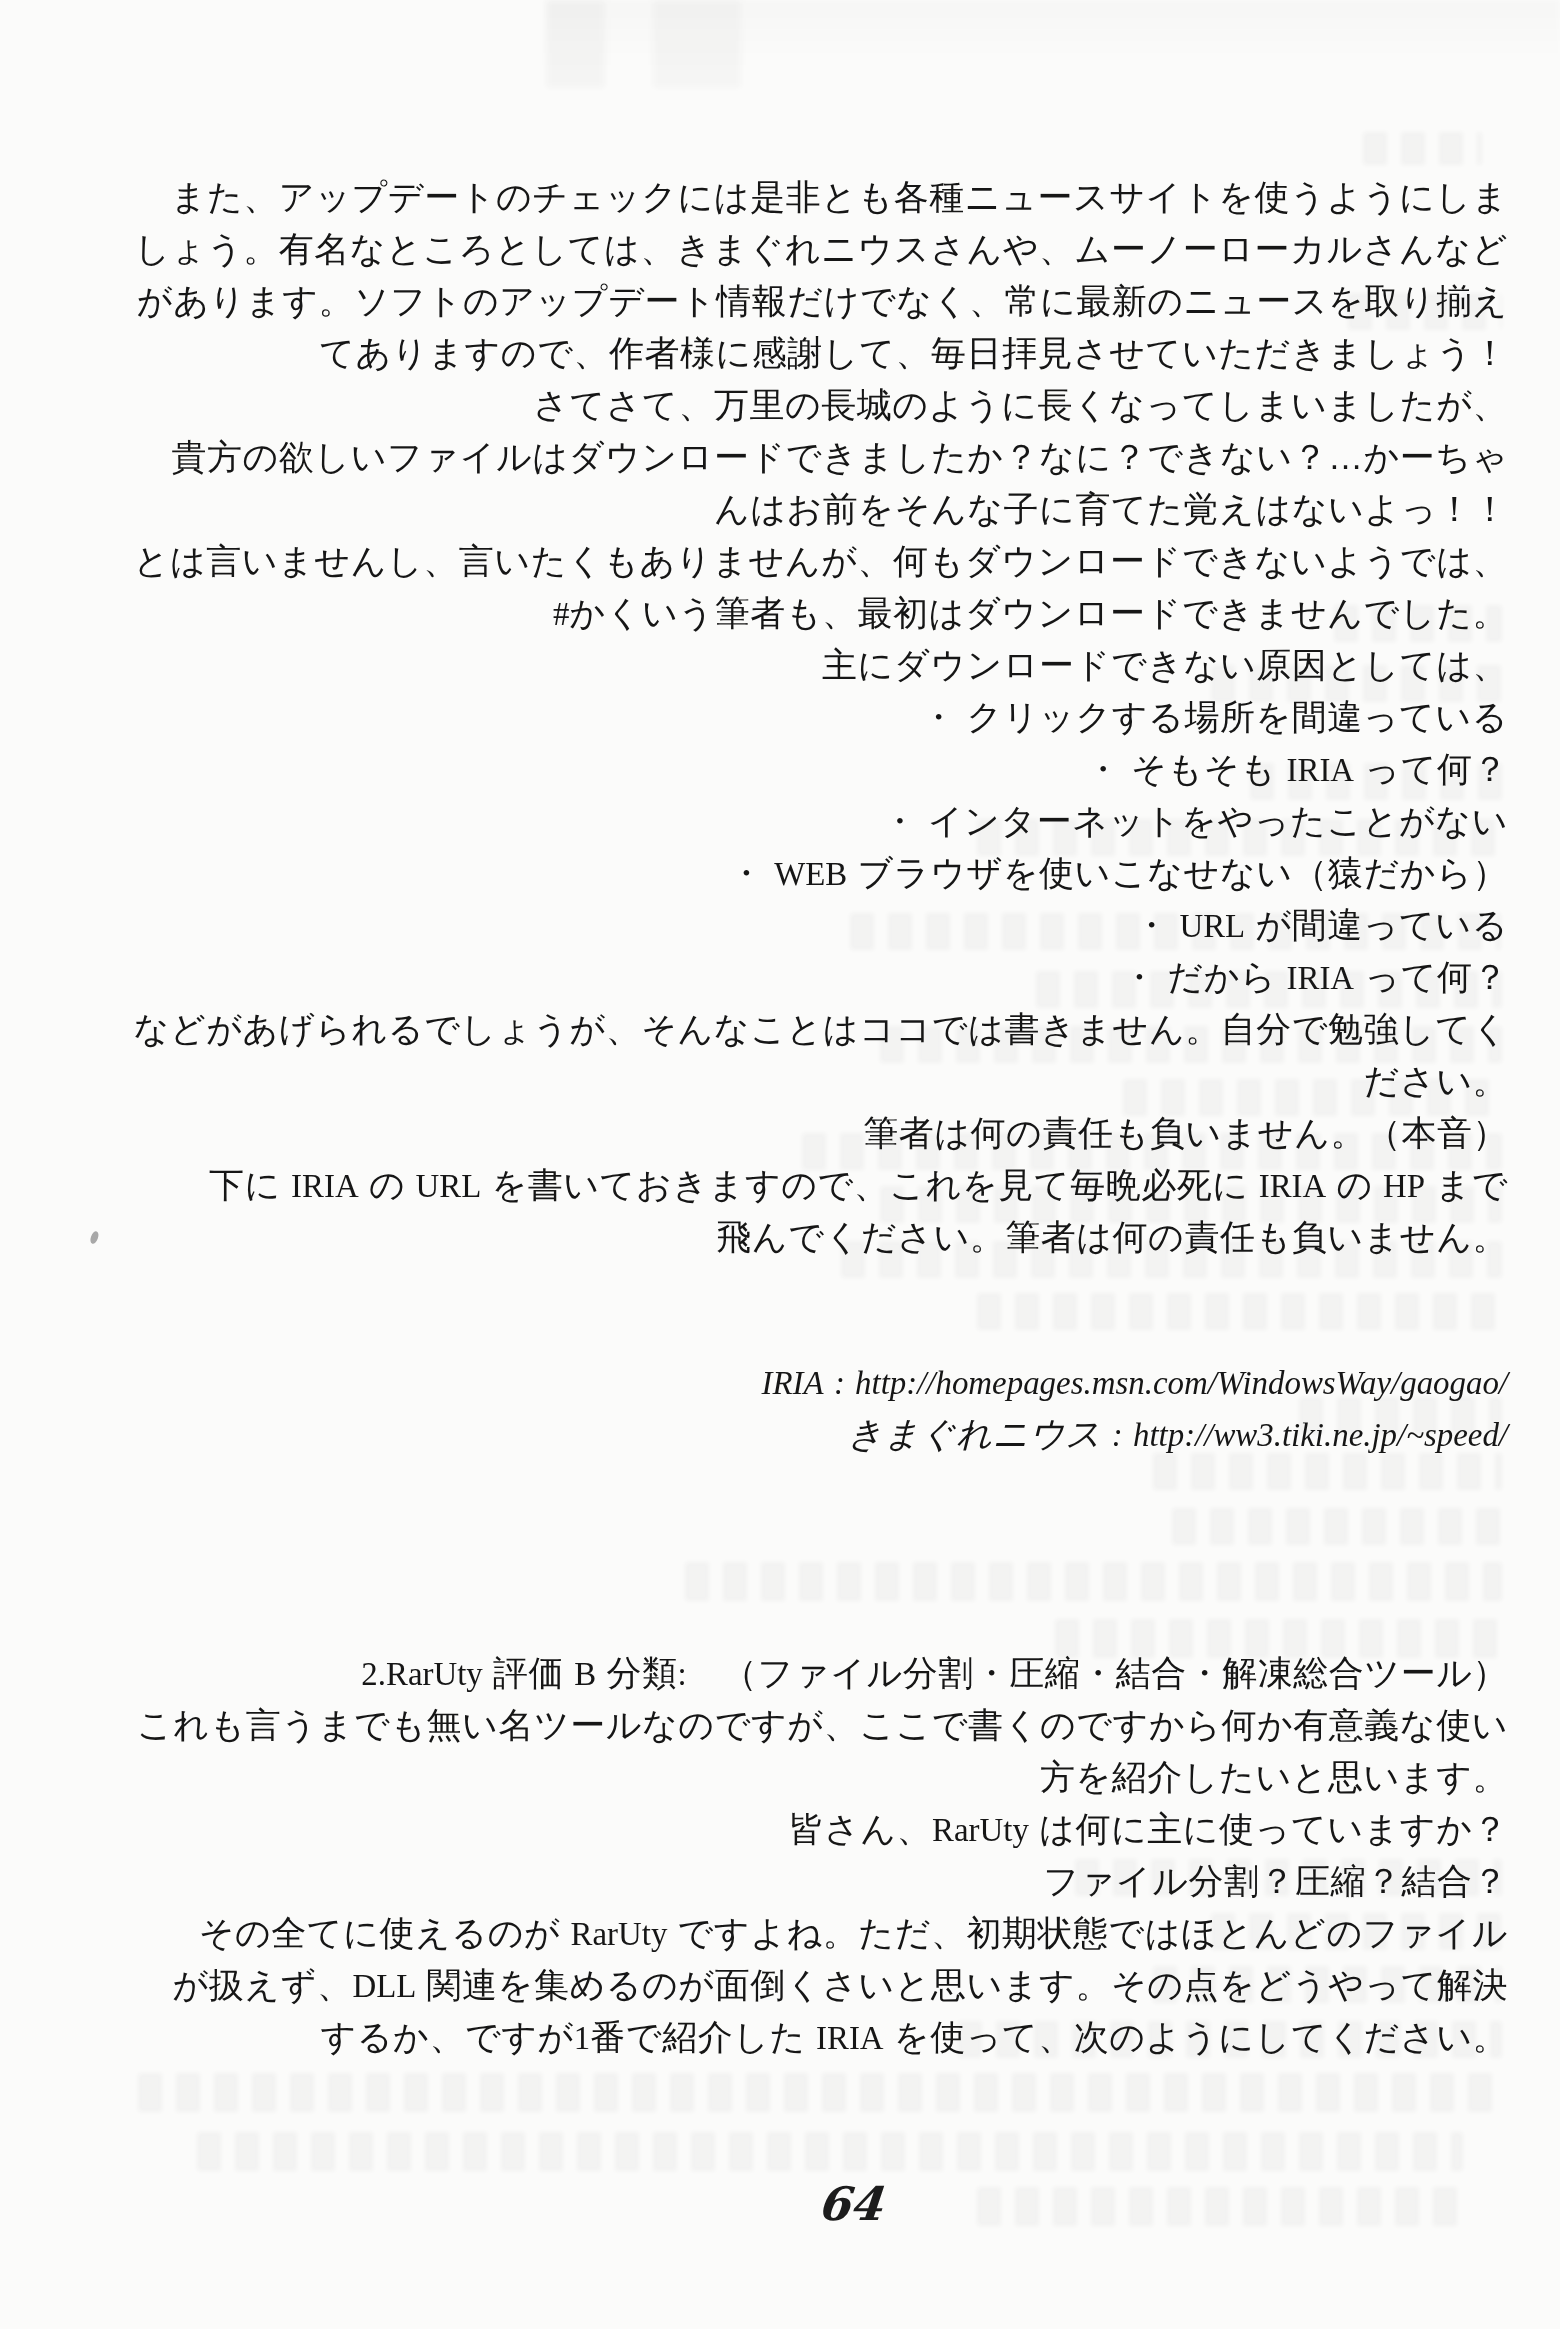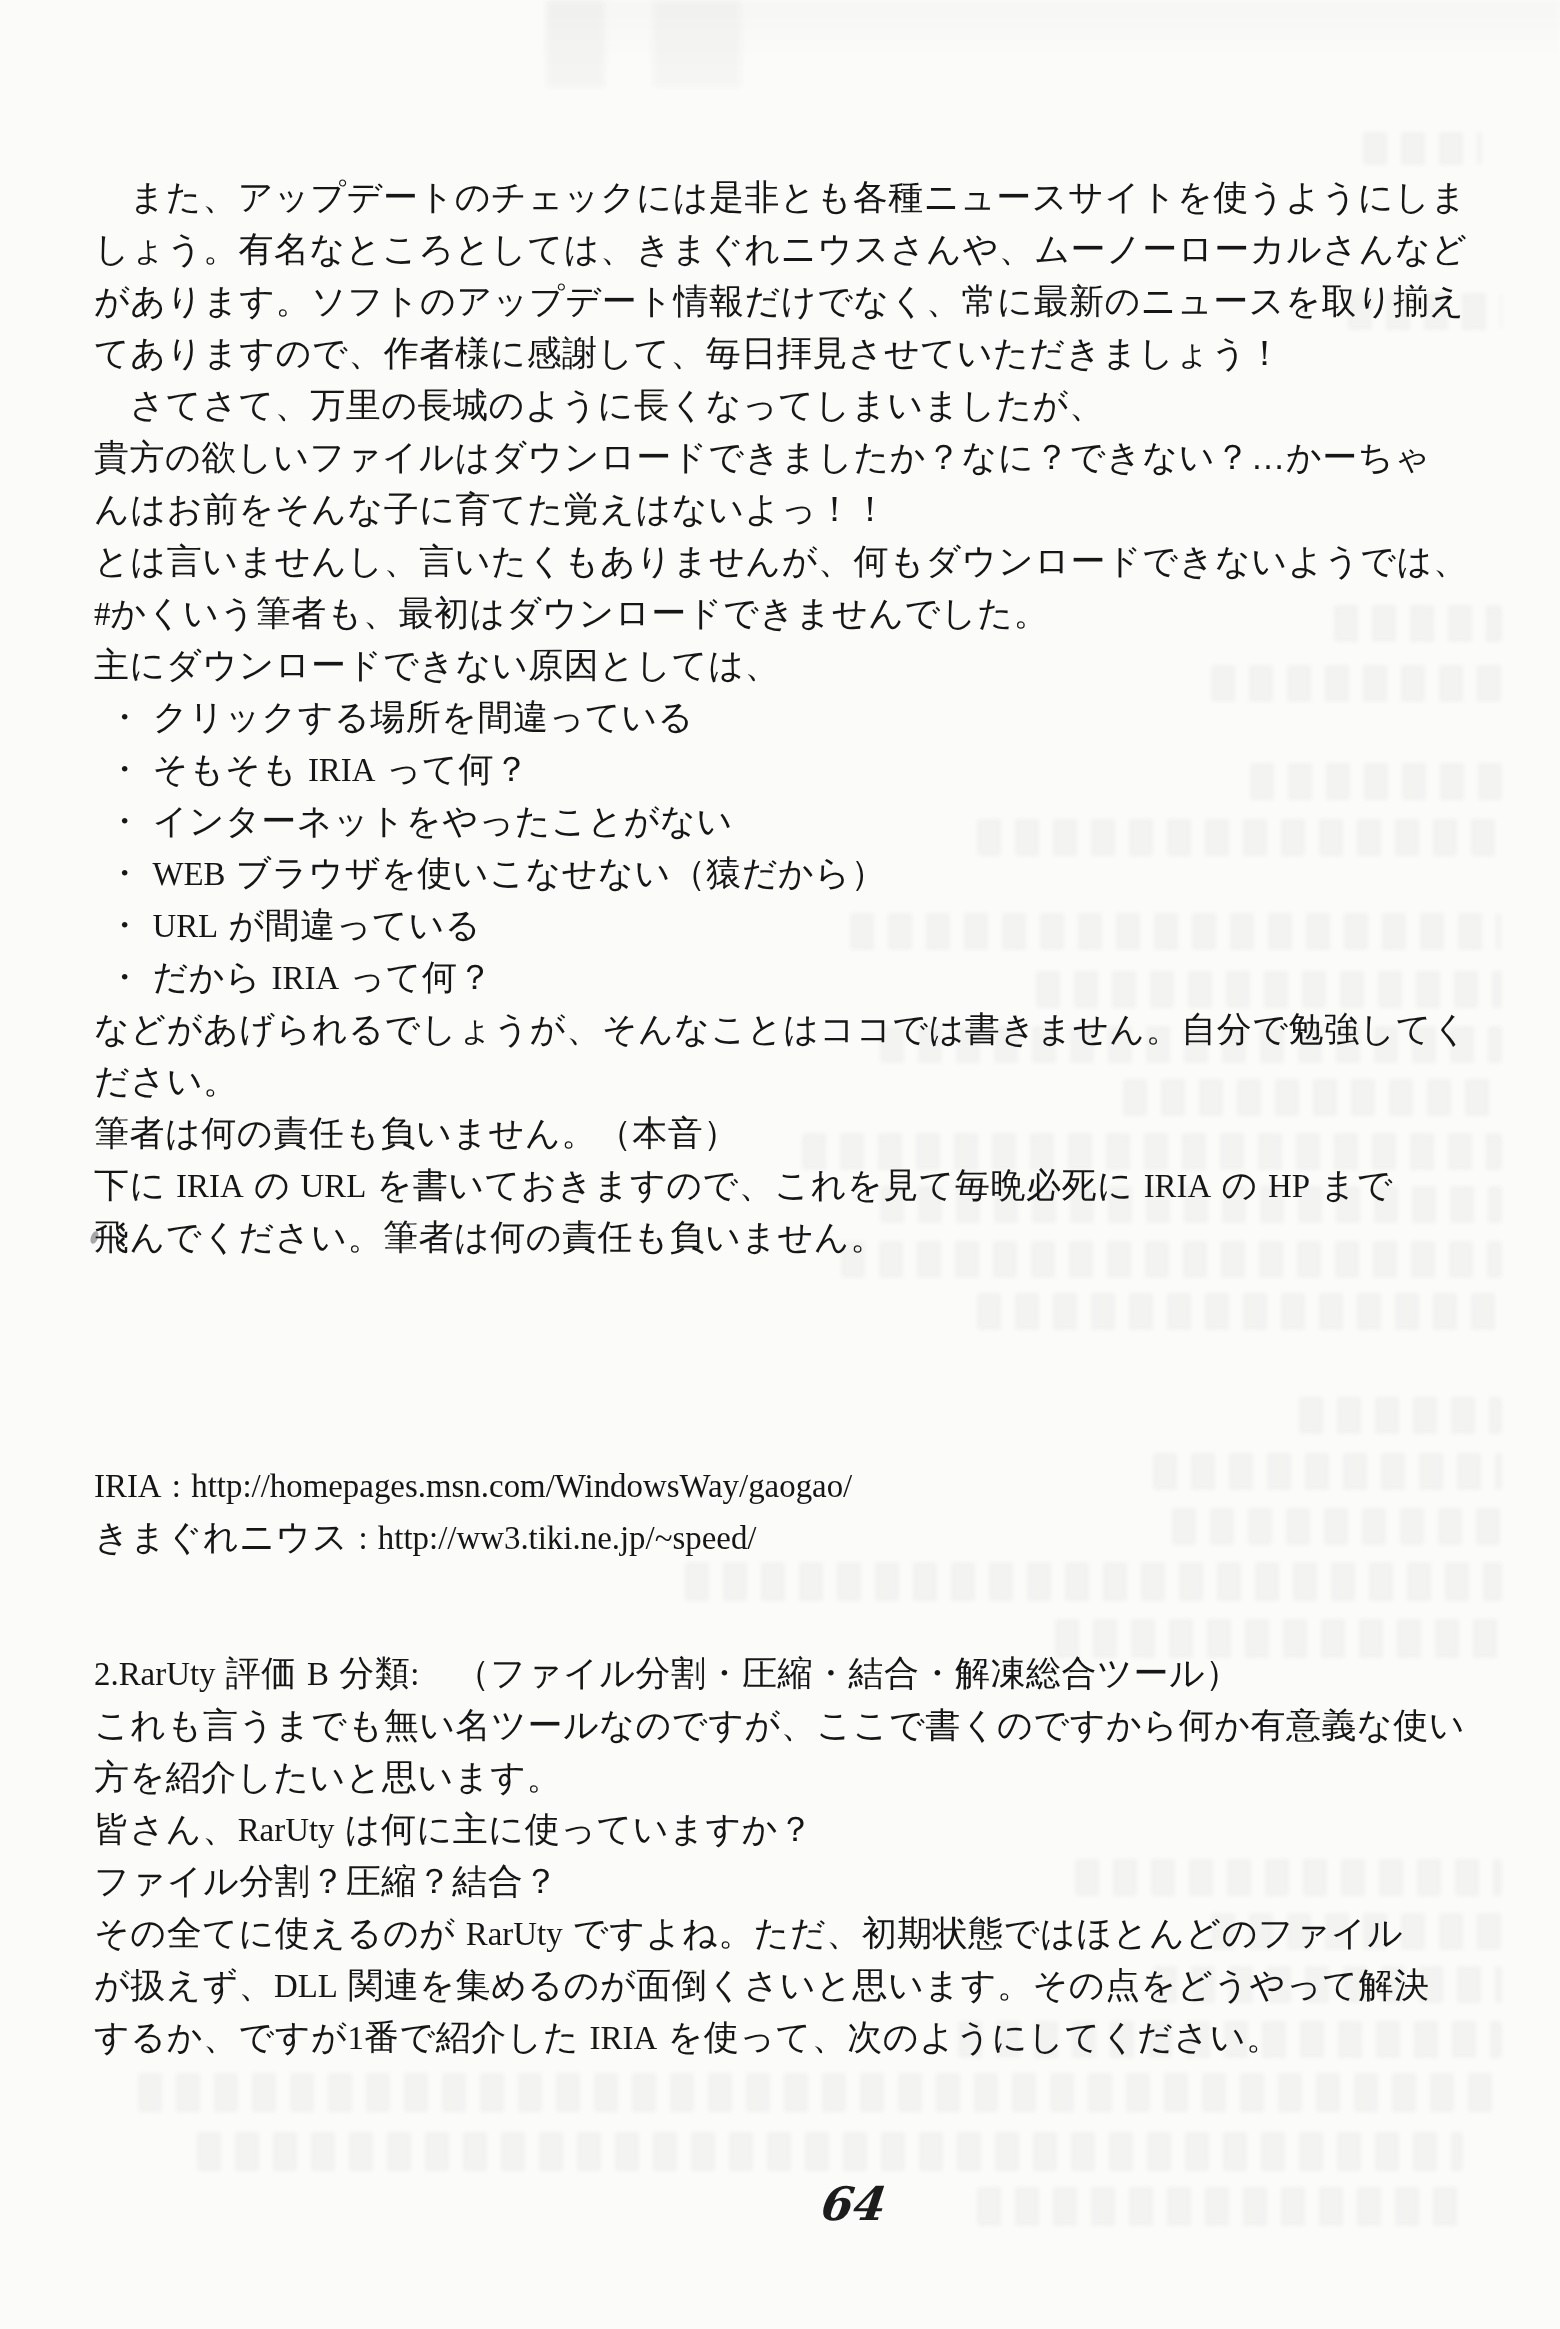--- a/index.html
+++ b/index.html
@@ -17,23 +17,23 @@
     background:
       linear-gradient(90deg, rgba(0,0,0,0.035) 0 59px, transparent 59px 107px, rgba(0,0,0,0.03) 107px 195px, transparent 195px 254px),
       linear-gradient(180deg, rgba(0,0,0,0.025), transparent 80%);
     filter:blur(3.9px); opacity:.8;
   }
   .text-block {
     position:absolute; left:94px; width:1414px;
     font-size:35px; line-height:52px; letter-spacing:0.5px;
   }
   .block-main   { top:171px;  }
-  .block-urls   { top:1459px; }
+  .block-urls   { top:1356px;font-style:italic; }
   .block-raruty { top:1647px; }
-  .line { white-space:nowrap; height:52px; }
+  .line { white-space:nowrap; height:52px;text-align:right; }
   .bullet { padding-left:12.7px; }
   .latin {
     font-family:"Liberation Serif", serif;
     font-size:.94em; letter-spacing:0;
   }
   .page-number {
     position:absolute; left:822px; top:2177px;
     font-family:"DejaVu Serif", serif;
     font-weight:bold; font-style:italic;
     font-size:46px; color:#1c1c1c;

